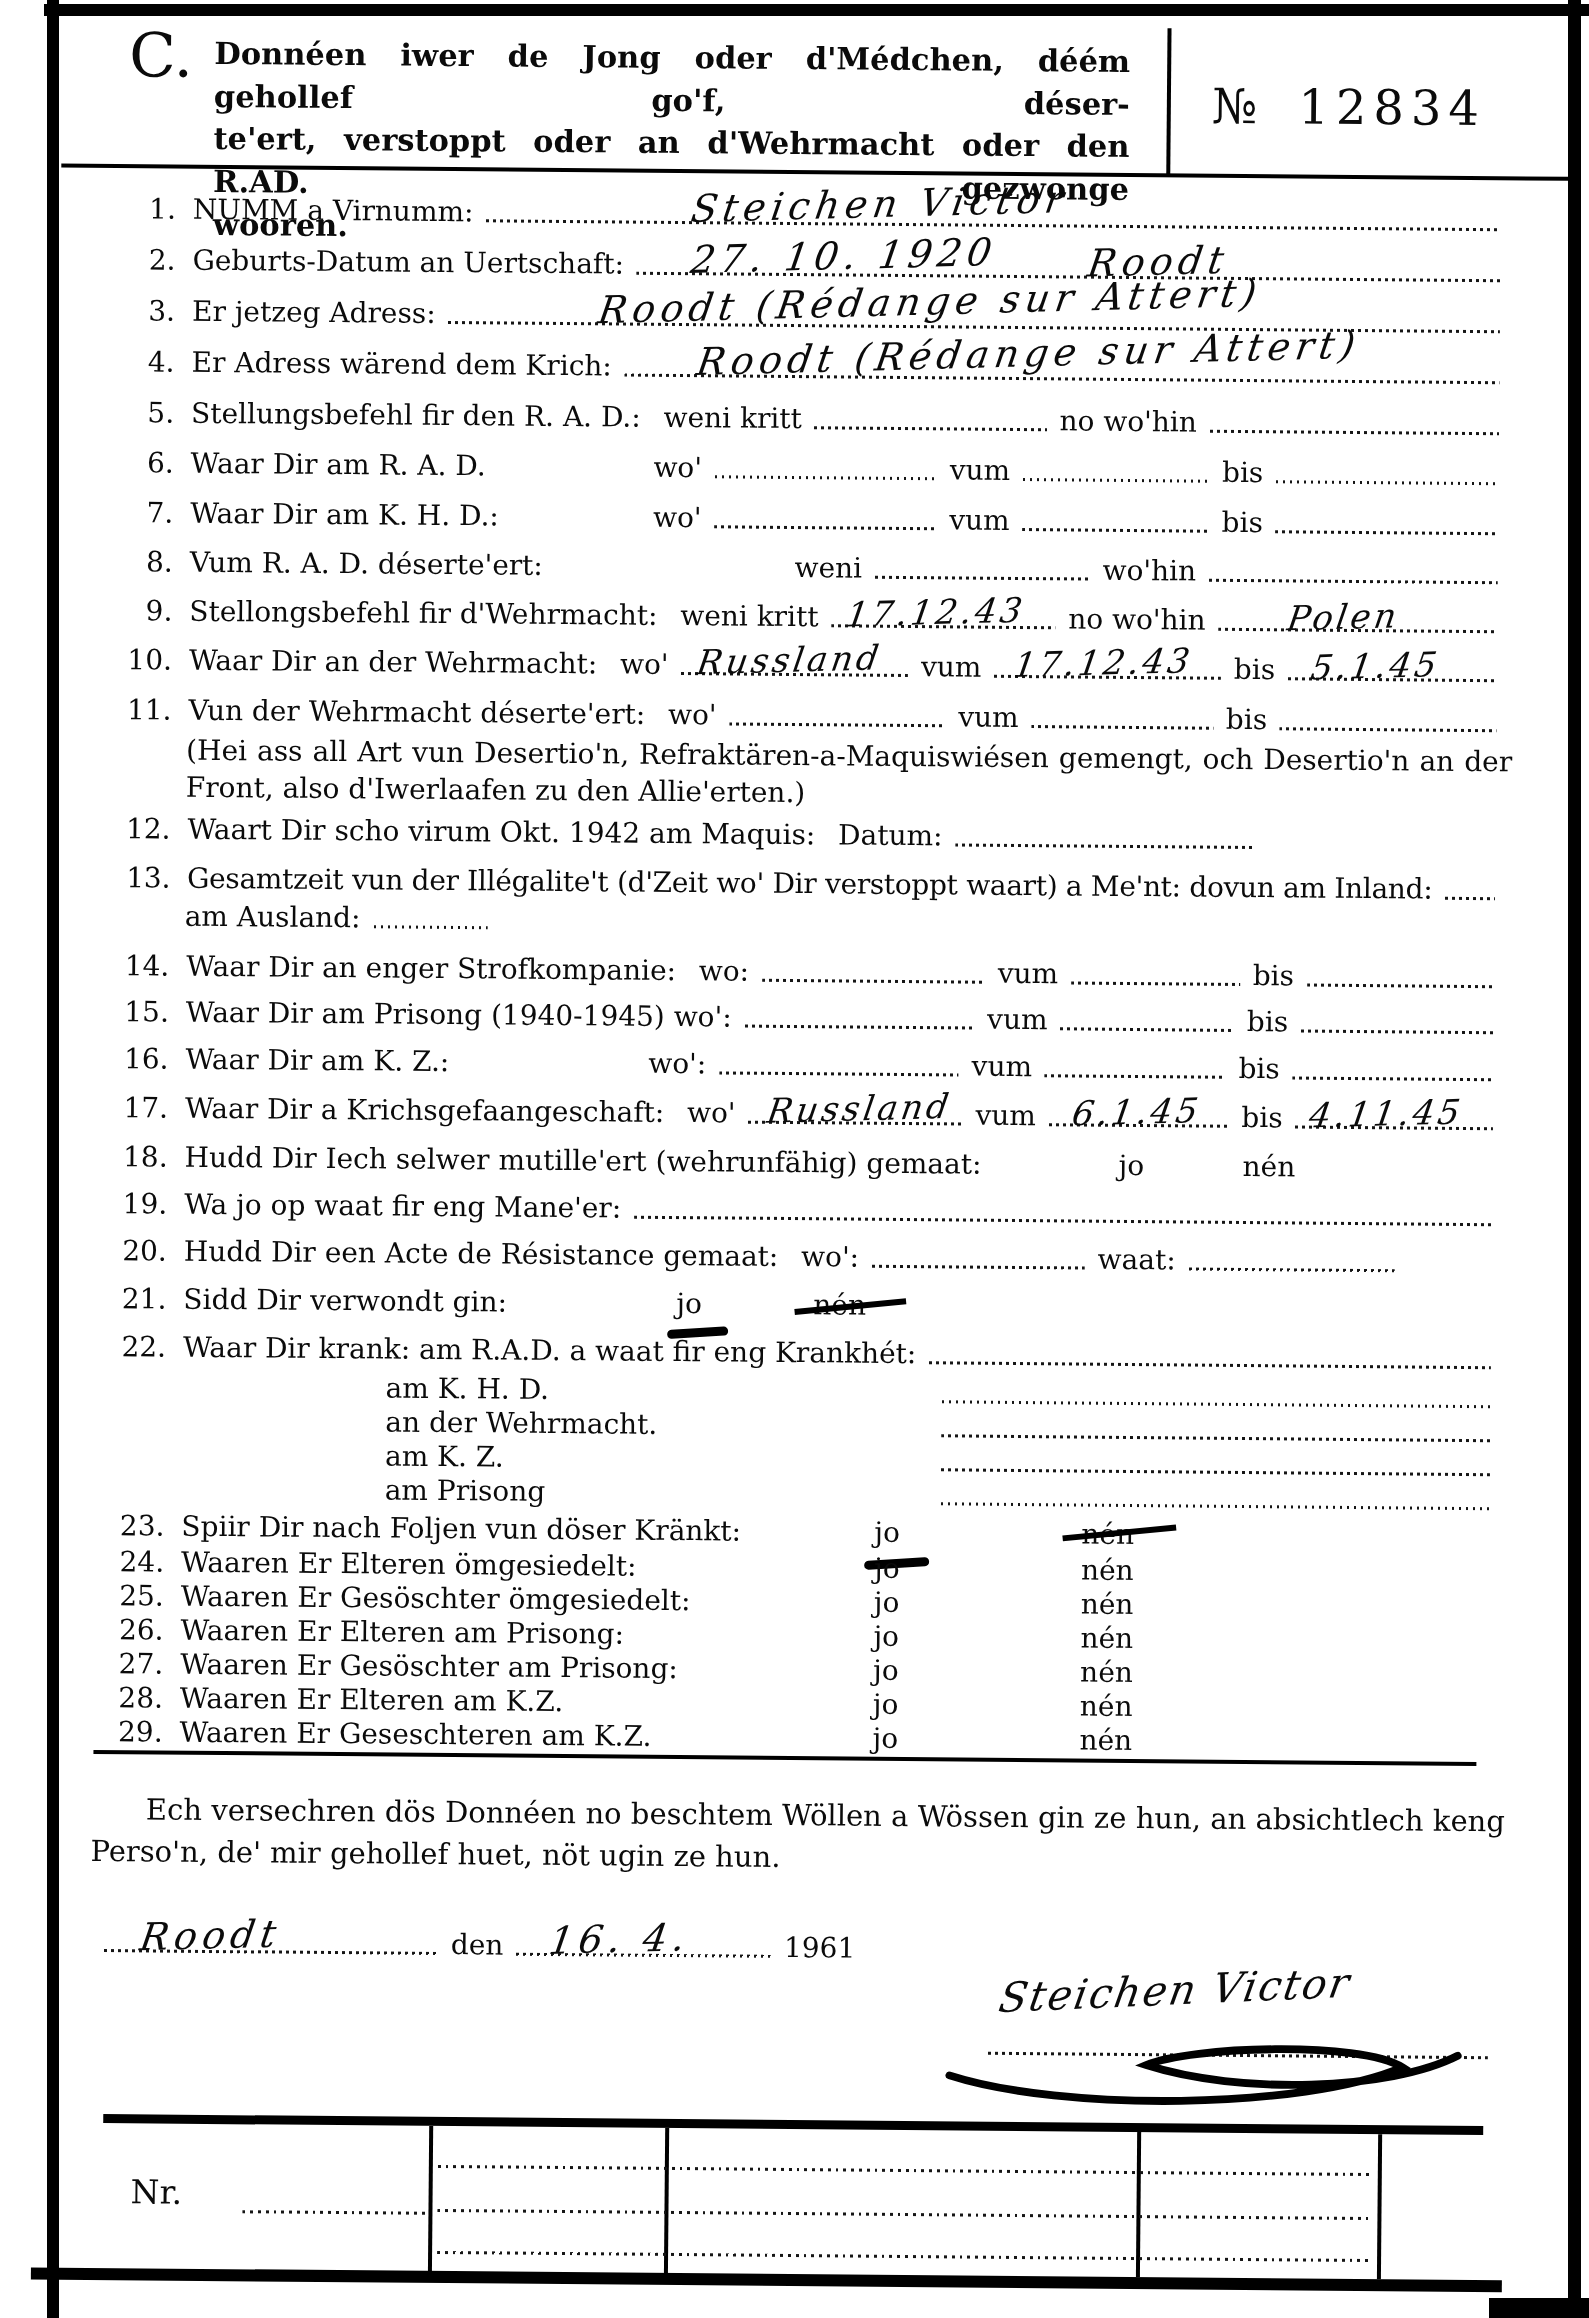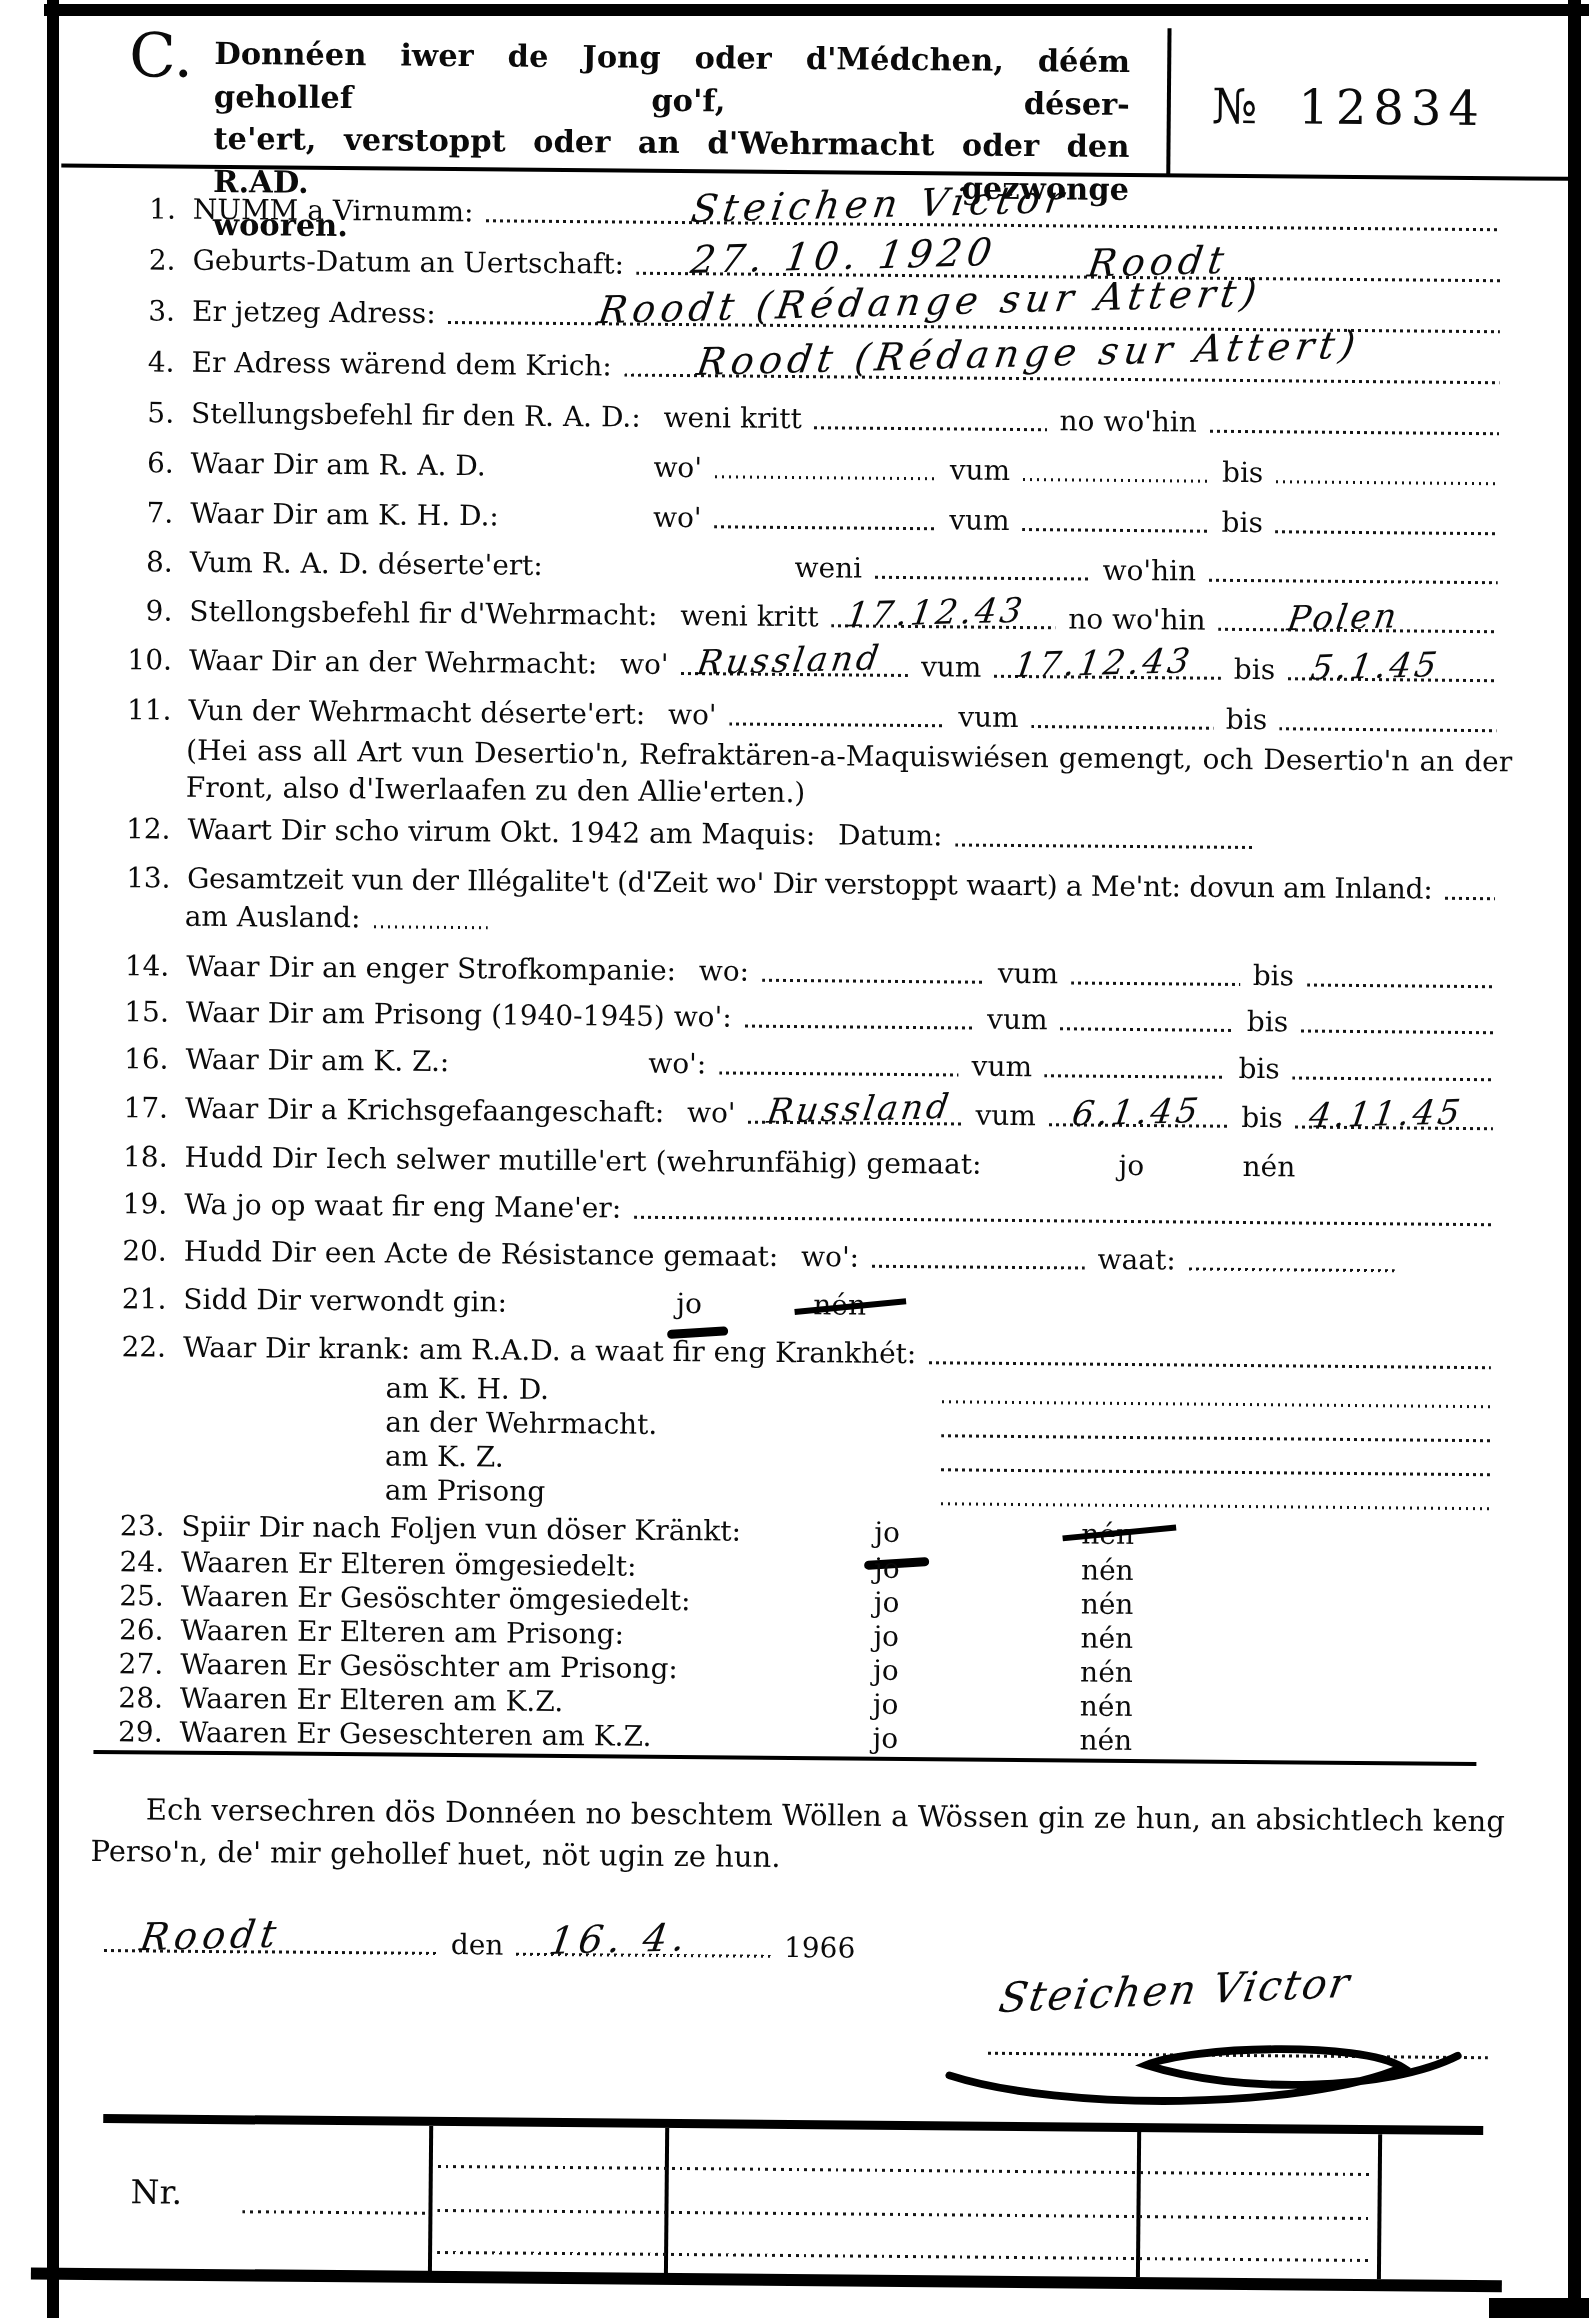--- a/index.html
+++ b/index.html
@@ -371,21 +371,21 @@
     <p class="decl">Ech versechren dös Donnéen no beschtem Wöllen a Wössen gin ze hun, an absichtlech keng Perso'n, de' mir gehollef huet, nöt ugin ze hun.</p>
 
     <div class="dateline">
       <span class="dots dw470">
         <span class="hw hw-lg" style="left:10%">Roodt</span>
       </span>
       <span class="pre">den</span>
       <span class="dots dw360">
         <span class="hw hw-lg" style="left:12%">16. 4.</span>
       </span>
-      <span class="pre">1966</span>
+      <span class="pre">1961</span>
     </div>
 
     <div class="signame">Steichen Victor</div>
     <div class="sigdots"></div>
     <svg class="sigflourish" viewBox="0 0 760 130">
       <path d="M20 72 C 180 122, 520 116, 660 55 C 600 18, 360 28, 298 55 C 430 96, 642 88, 738 38" fill="none" stroke="#000" stroke-width="11" stroke-linecap="round"></path>
     </svg>
 
     <div class="tb-top"></div>
     <div class="tb-v" style="left:447px"></div>

